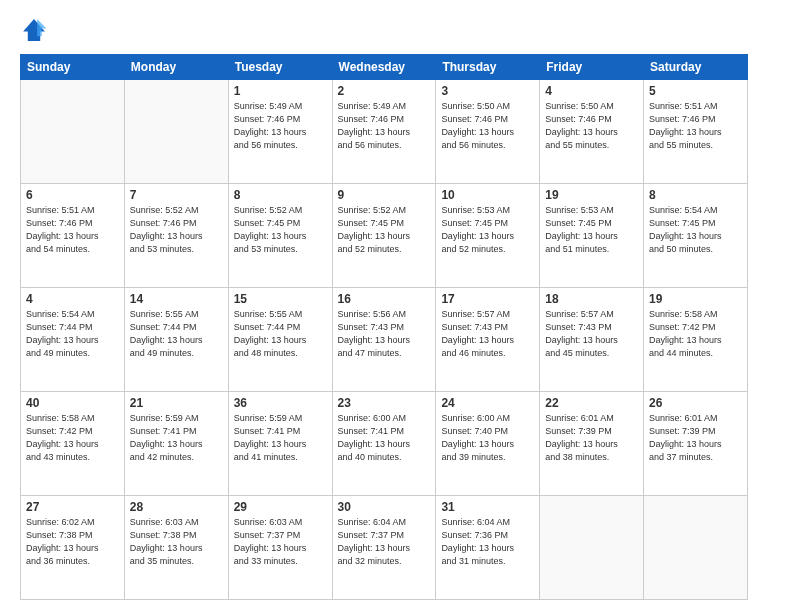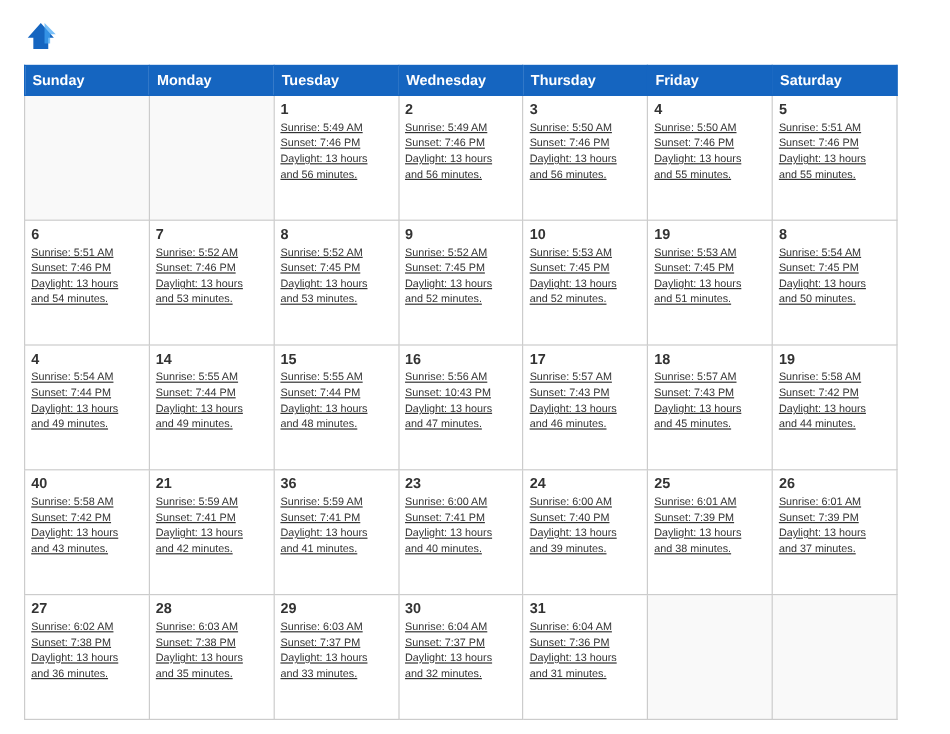--- a/index.html
+++ b/index.html
@@ -84,21 +84,20 @@
     .day-number {
       font-size: 12px;
       font-weight: bold;
       display: block;
       margin-bottom: 2px;
     }
     .day-info {
       line-height: 1.45;
       font-size: 9px;
       color: #333;
-      text-decoration: underline;
     }
   </style>
 </head>
 <body>
 
 <div class="page">
   <div class="header">
     <div class="logo">
       <svg class="logo-icon" viewBox="0 0 36 36">
         <polygon points="18,4 32,20 26,20 26,32 10,32 10,20 4,20" fill="#1565c0"></polygon>
@@ -236,21 +235,21 @@
           <td>
             <span class="day-number">15</span>
             <div class="day-info" style="white-space: pre-line;">Sunrise: 5:55 AM
 Sunset: 7:44 PM
 Daylight: 13 hours
 and 48 minutes.</div>
           </td>
           <td>
             <span class="day-number">16</span>
             <div class="day-info" style="white-space: pre-line;">Sunrise: 5:56 AM
-Sunset: 10:43 PM
+Sunset: 7:43 PM
 Daylight: 13 hours
 and 47 minutes.</div>
           </td>
           <td>
             <span class="day-number">17</span>
             <div class="day-info" style="white-space: pre-line;">Sunrise: 5:57 AM
 Sunset: 7:43 PM
 Daylight: 13 hours
 and 46 minutes.</div>
           </td>
@@ -299,21 +298,21 @@
 and 40 minutes.</div>
           </td>
           <td>
             <span class="day-number">24</span>
             <div class="day-info" style="white-space: pre-line;">Sunrise: 6:00 AM
 Sunset: 7:40 PM
 Daylight: 13 hours
 and 39 minutes.</div>
           </td>
           <td>
-            <span class="day-number">25</span>
+            <span class="day-number">22</span>
             <div class="day-info" style="white-space: pre-line;">Sunrise: 6:01 AM
 Sunset: 7:39 PM
 Daylight: 13 hours
 and 38 minutes.</div>
           </td>
           <td>
             <span class="day-number">26</span>
             <div class="day-info" style="white-space: pre-line;">Sunrise: 6:01 AM
 Sunset: 7:39 PM
 Daylight: 13 hours

